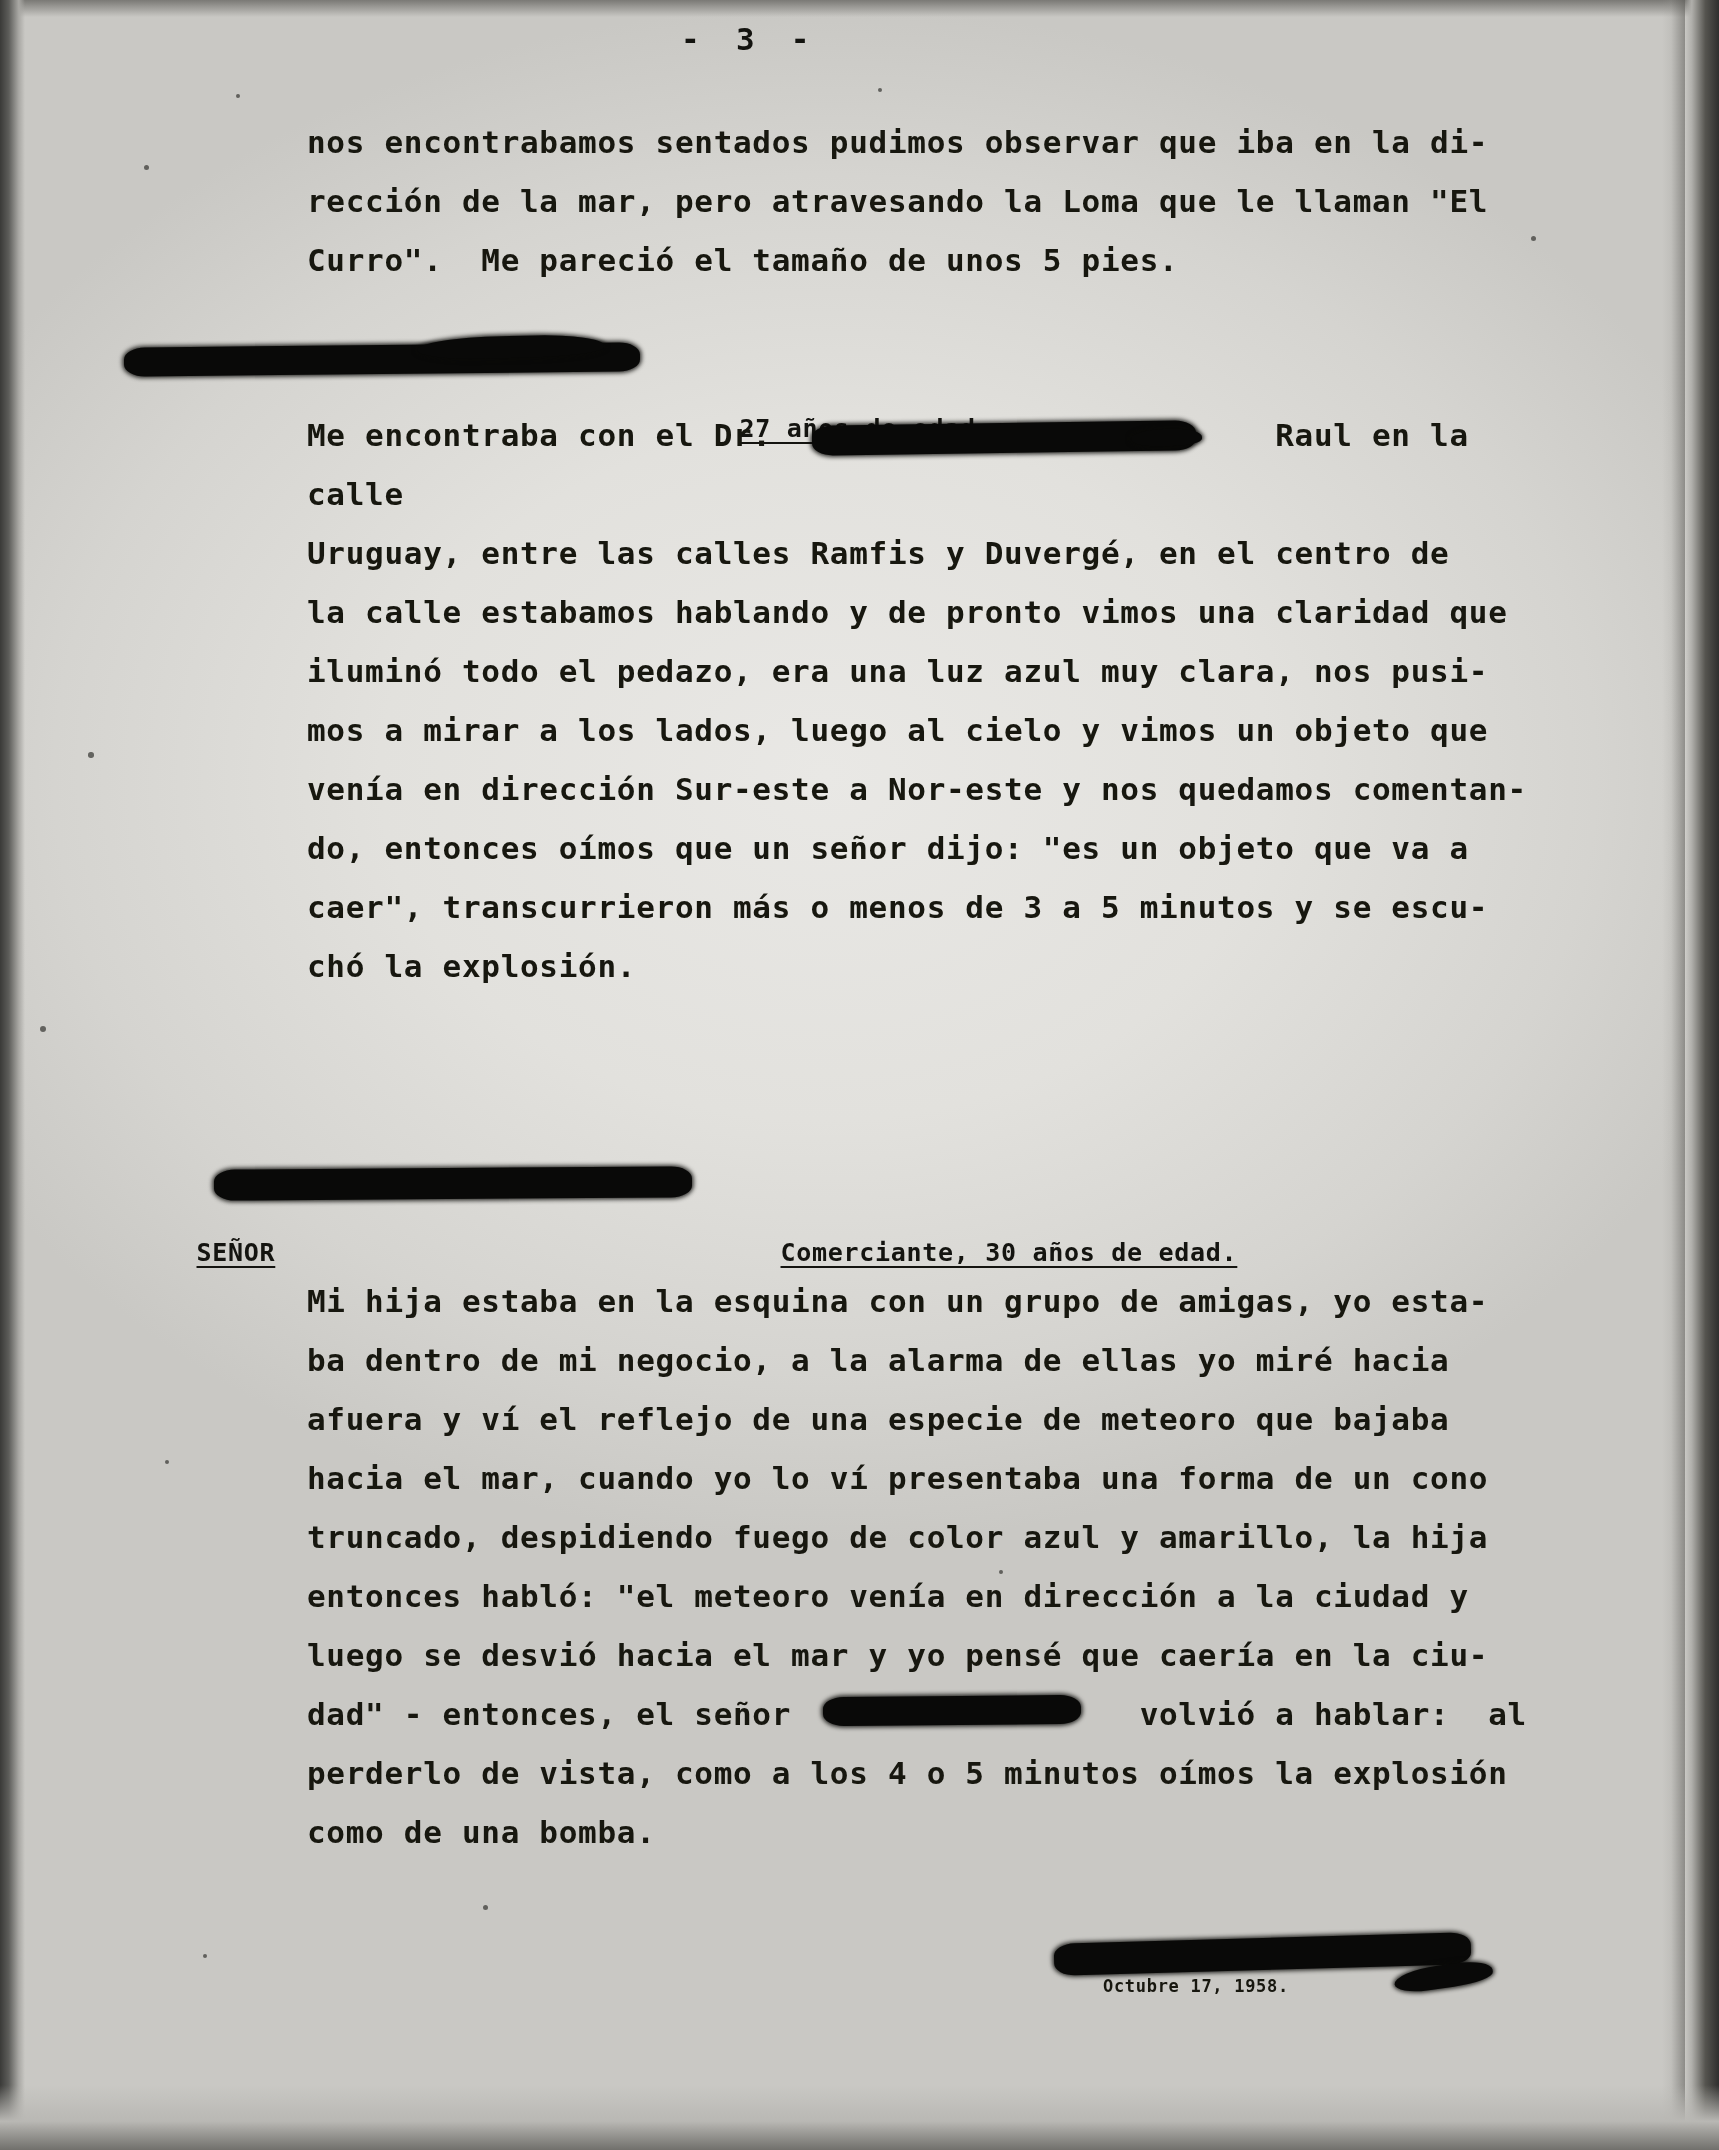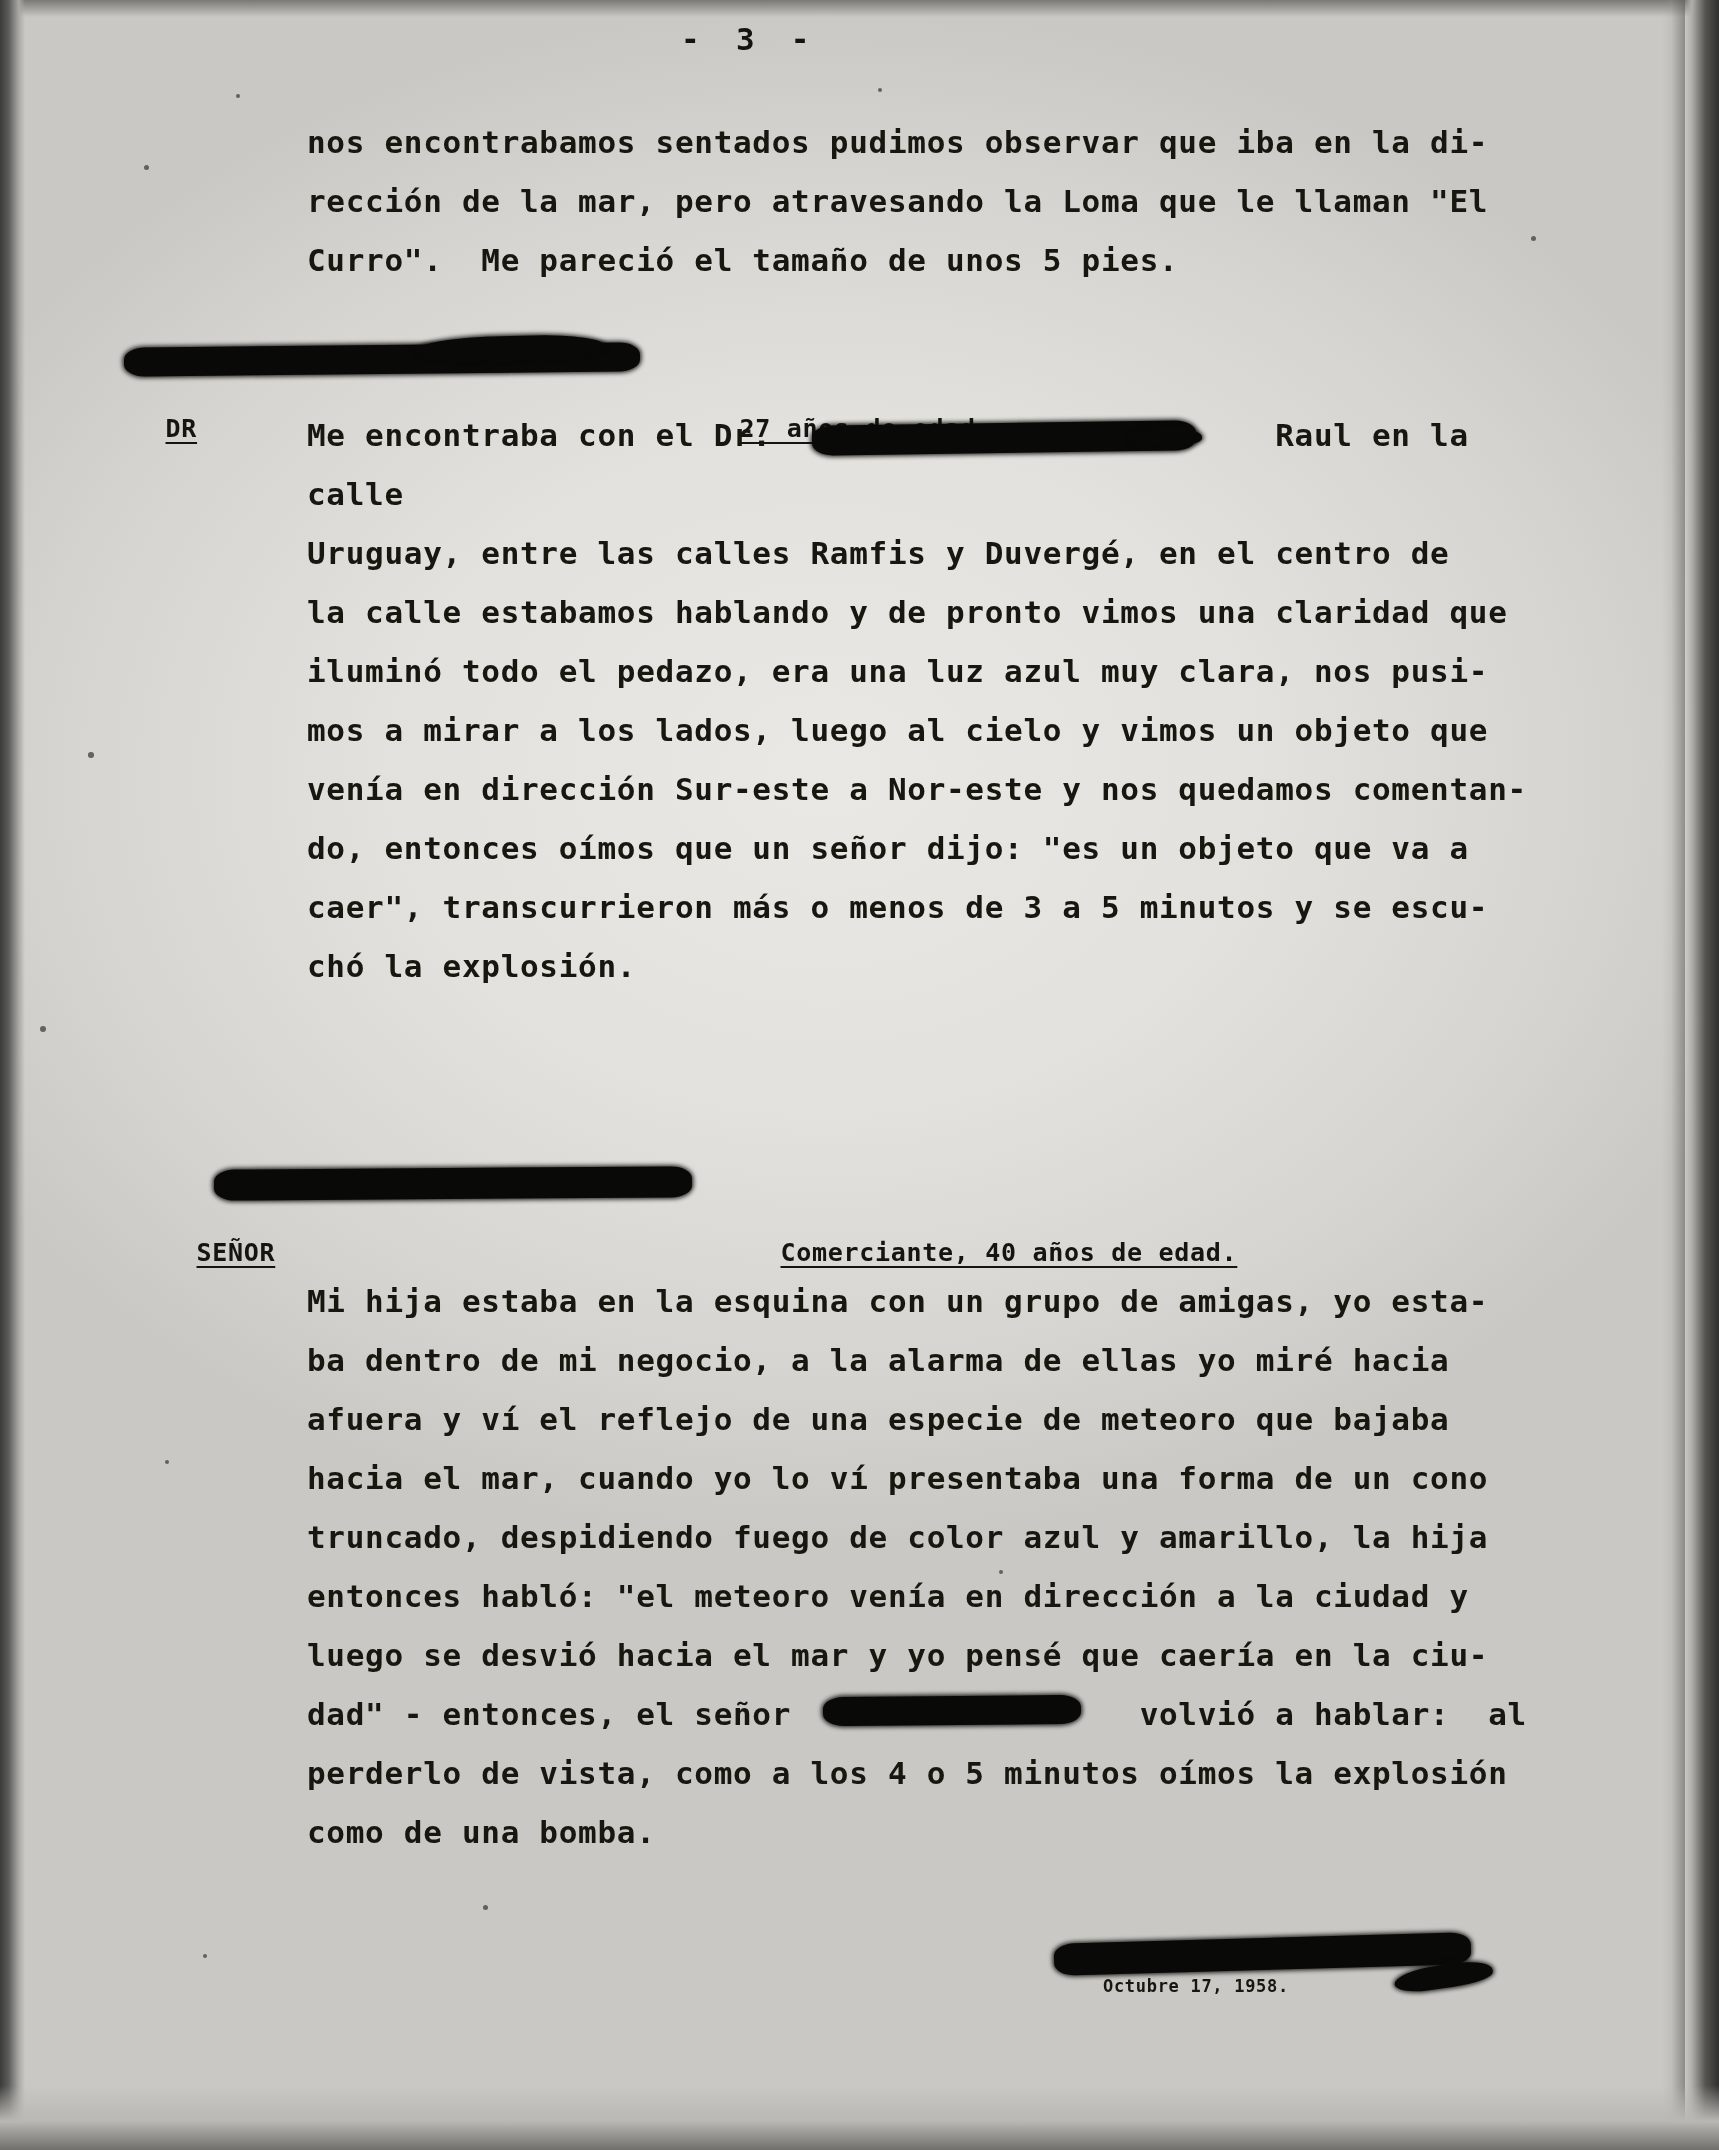--- a/index.html
+++ b/index.html
@@ -126,42 +126,39 @@
   <div class="edge-bottom"></div>
 
   <div class="content">
 
     <div class="page-number">- 3 -</div>
 
     <div class="block" style="top:113px;">nos encontrabamos sentados pudimos observar que iba en la di-
 rección de la mar, pero atravesando la Loma que le llaman "El
 Curro".  Me pareció el tamaño de unos 5 pies.</div>
 
-    <div class="heading" style="left:71px; top:340px;">
-      <span class="ul">DR</span>
-    </div>
     <div class="heading" style="left:645px; top:340px;">
       <span class="ul">27 años de edad.</span>
     </div>
 
     <div class="block" style="top:406px;">Me encontraba con el Dr.                          Raul en la calle
 Uruguay, entre las calles Ramfis y Duvergé, en el centro de
 la calle estabamos hablando y de pronto vimos una claridad que
 iluminó todo el pedazo, era una luz azul muy clara, nos pusi-
 mos a mirar a los lados, luego al cielo y vimos un objeto que
 venía en dirección Sur-este a Nor-este y nos quedamos comentan-
 do, entonces oímos que un señor dijo: "es un objeto que va a
 caer", transcurrieron más o menos de 3 a 5 minutos y se escu-
 chó la explosión.</div>
 
     <div class="heading" style="left:102px; top:1164px;">
       <span class="ul">SEÑOR</span>
     </div>
     <div class="heading" style="left:686px; top:1164px;">
-      <span class="ul">Comerciante, 40 años de edad.</span>
+      <span class="ul">Comerciante, 30 años de edad.</span>
     </div>
 
     <div class="block" style="top:1272px;">Mi hija estaba en la esquina con un grupo de amigas, yo esta-
 ba dentro de mi negocio, a la alarma de ellas yo miré hacia
 afuera y ví el reflejo de una especie de meteoro que bajaba
 hacia el mar, cuando yo lo ví presentaba una forma de un cono
 truncado, despidiendo fuego de color azul y amarillo, la hija
 entonces habló: "el meteoro venía en dirección a la ciudad y
 luego se desvió hacia el mar y yo pensé que caería en la ciu-
 dad" - entonces, el señor                  volvió a hablar:  al

